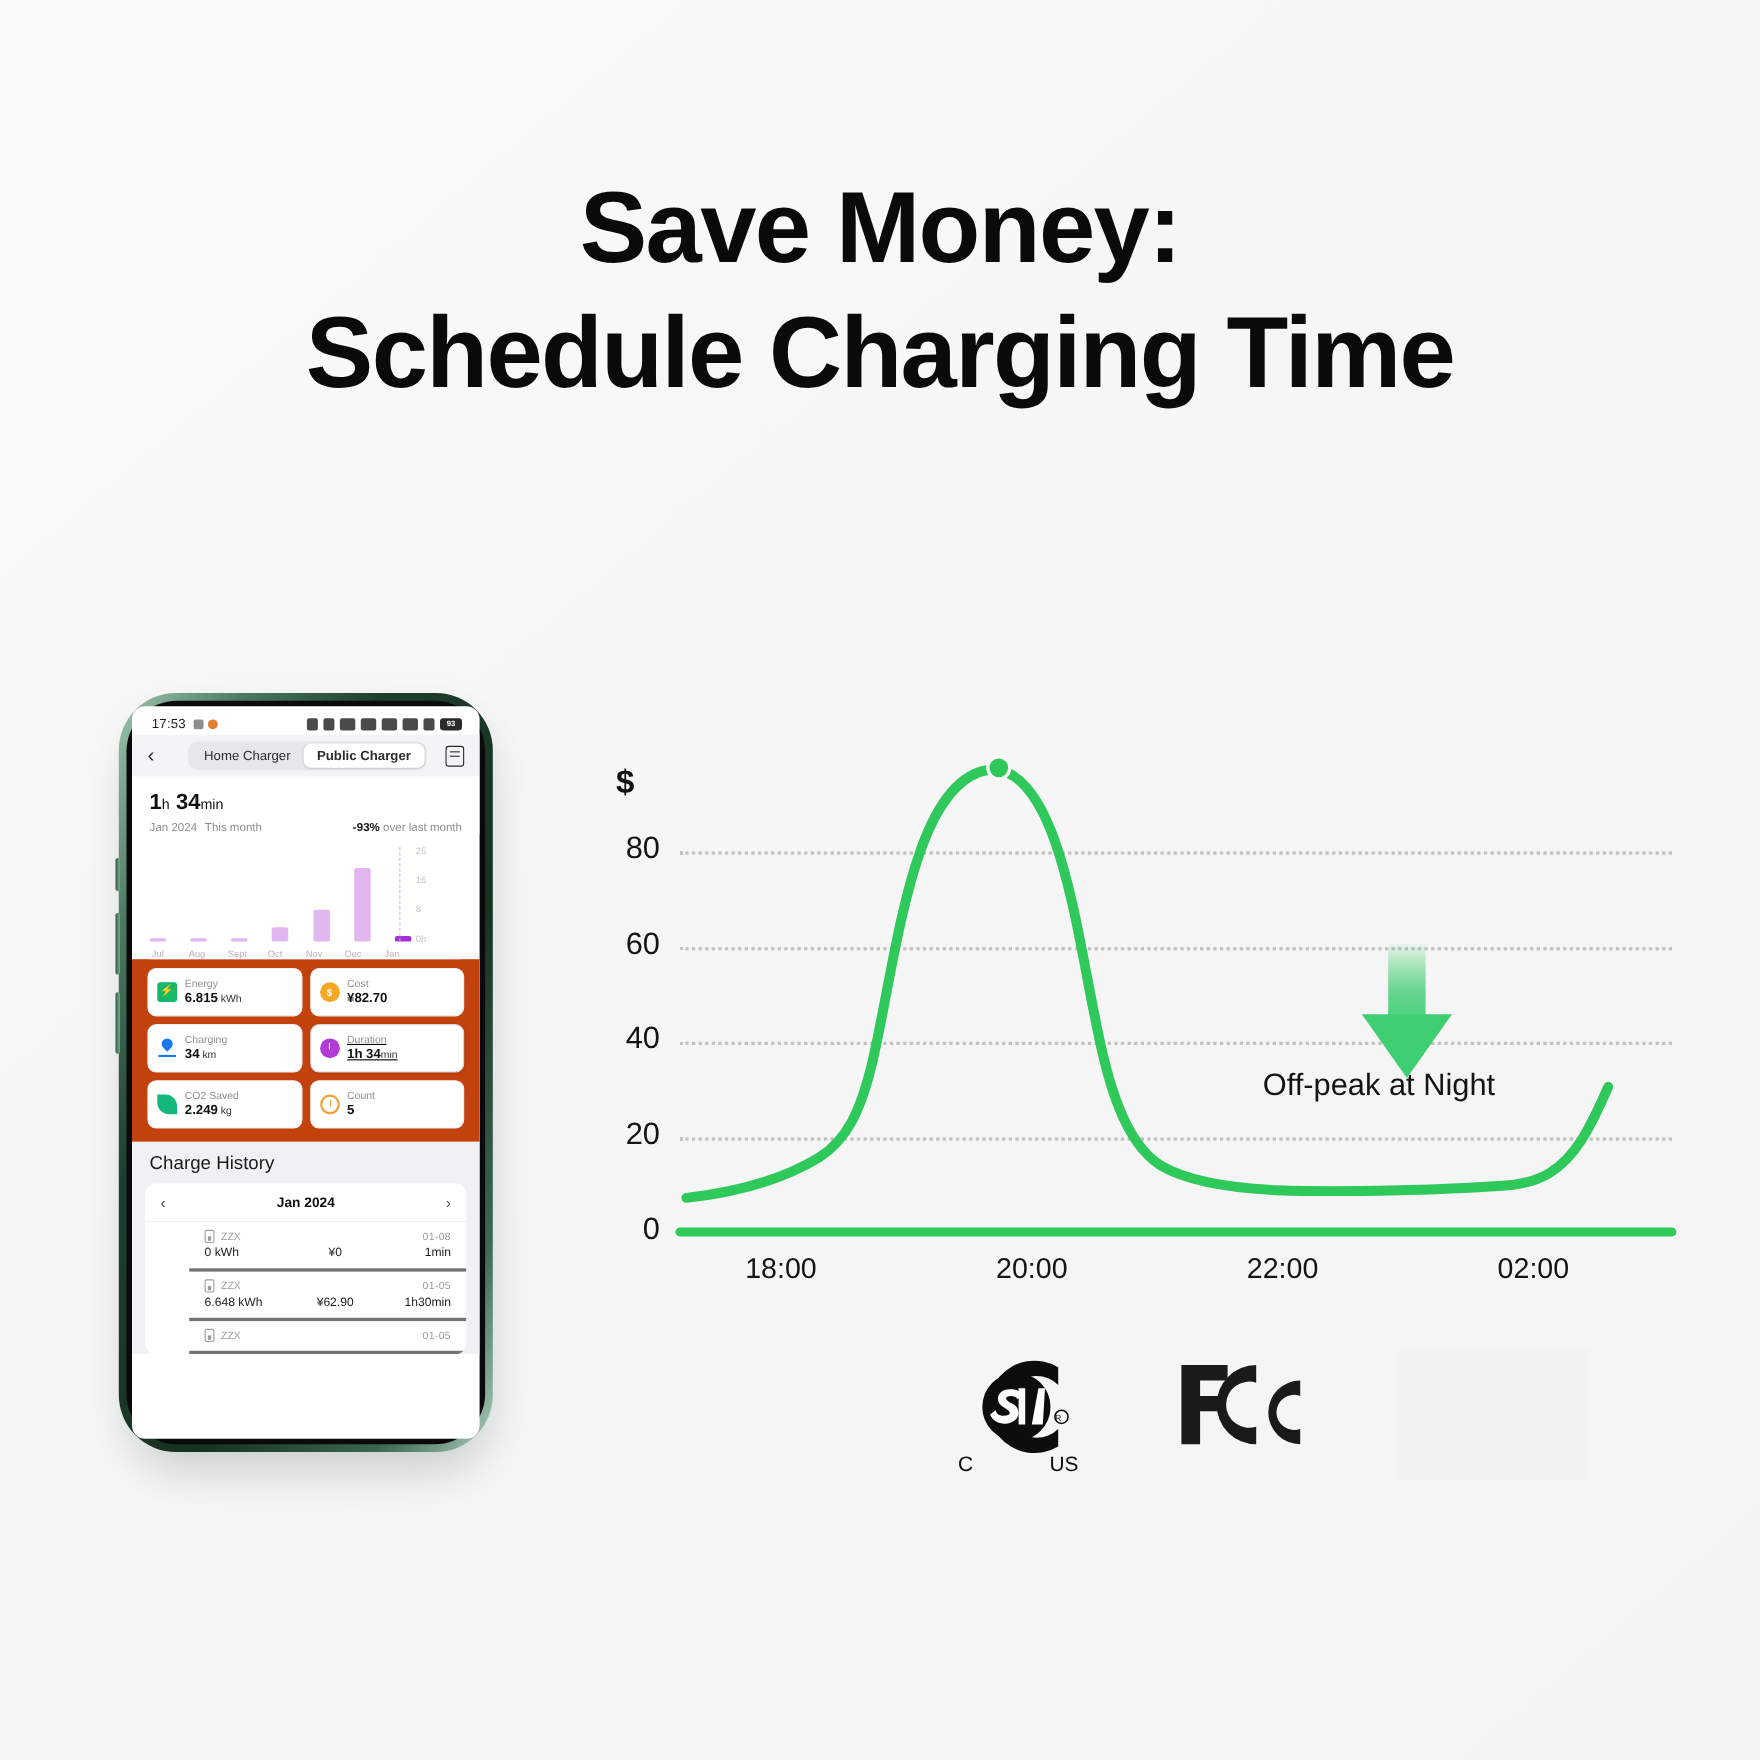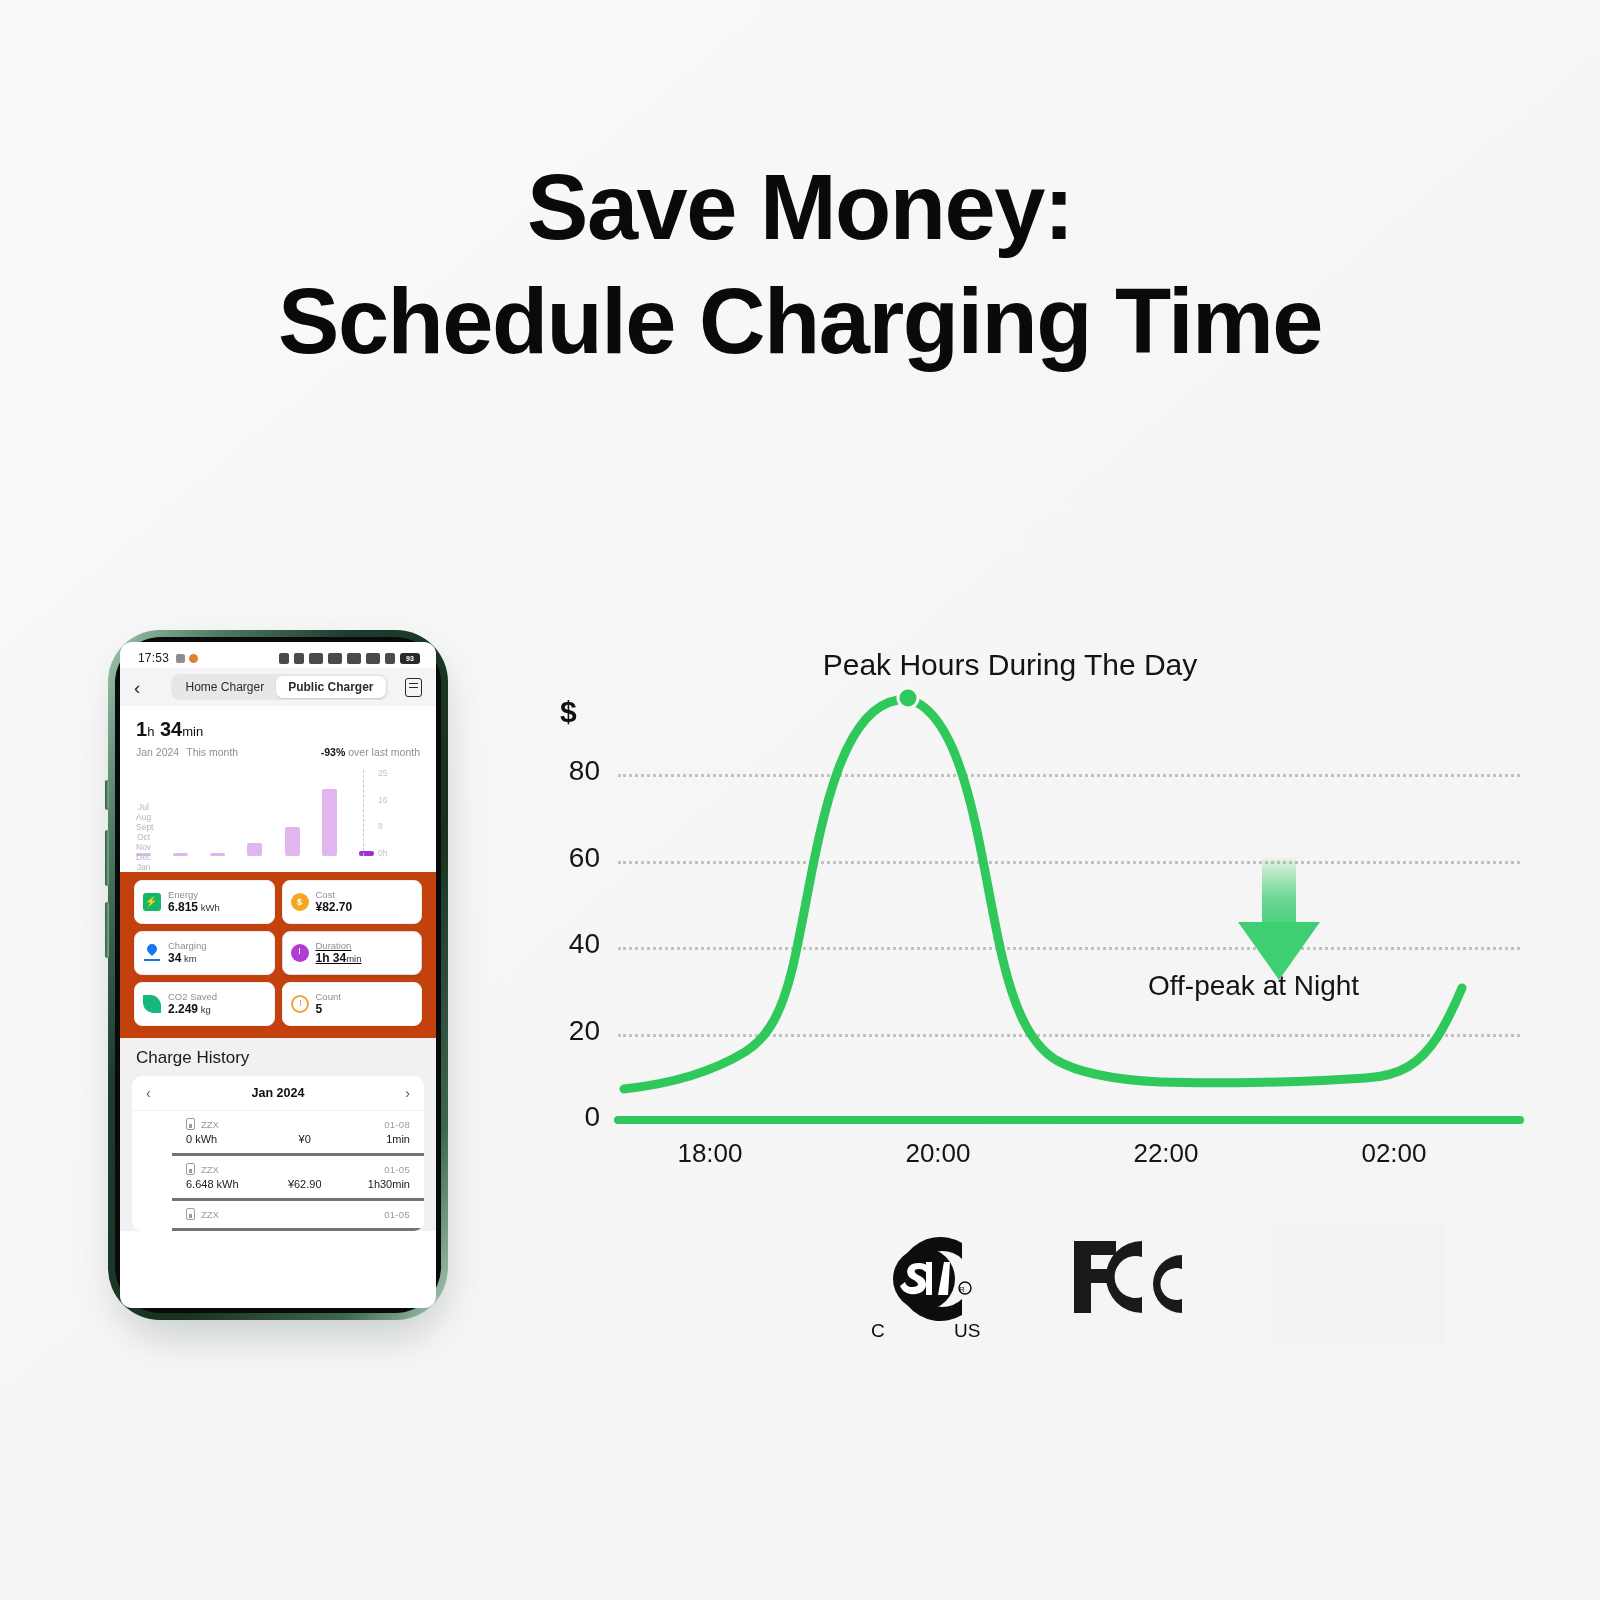--- a/index.html
+++ b/index.html
@@ -131,21 +131,21 @@
   }
   .bars {
     position: absolute; left: 0; right: 46px; bottom: 16px; top: 8px;
     display: flex; align-items: flex-end; justify-content: space-between;
   }
   .bar { width: 15px; background: #e2b6ef; border-radius: 2px; }
   .bar.cur { background: #a332d6; }
   .bar-labels {
     position: absolute; left: 0; right: 56px; bottom: 0;
     display: flex; justify-content: space-between;
-    font-size: 8.5px; color: #b6b6bb; flex-direction: column;
+    font-size: 8.5px; color: #b6b6bb;
   }
   .bar-labels span { width: 15px; text-align: center; }
   .bc-ticks {
     position: absolute; right: 8px; top: 4px; bottom: 14px; width: 34px;
     font-size: 8.5px; color: #c3c3c8; display:flex; flex-direction:column; justify-content:space-between;
   }
   .dashline {
     position: absolute; bottom: 16px; top: 6px; right: 56px;
     border-left: 1.2px dashed #d9b6e6;
   }
@@ -402,21 +402,20 @@
                 </div>
             </div>
           </div>
 
         </div>
       </div>
     </div>
   </div>
 
   <div class="chart-area">
-    <div class="chart-title">Peak Hours During The Day</div>
     <div class="ylab-dollar">$</div>
 
     <div id="ygrid">
         <div class="gridline" style="top: 134.4px;"></div>
         <div class="gridline" style="top: 220.8px;"></div>
         <div class="gridline" style="top: 307.2px;"></div>
         <div class="gridline" style="top: 393.6px;"></div>
       </div>
     <div id="yticks">
         <div class="ytick" style="top: 115.4px;">80</div>

